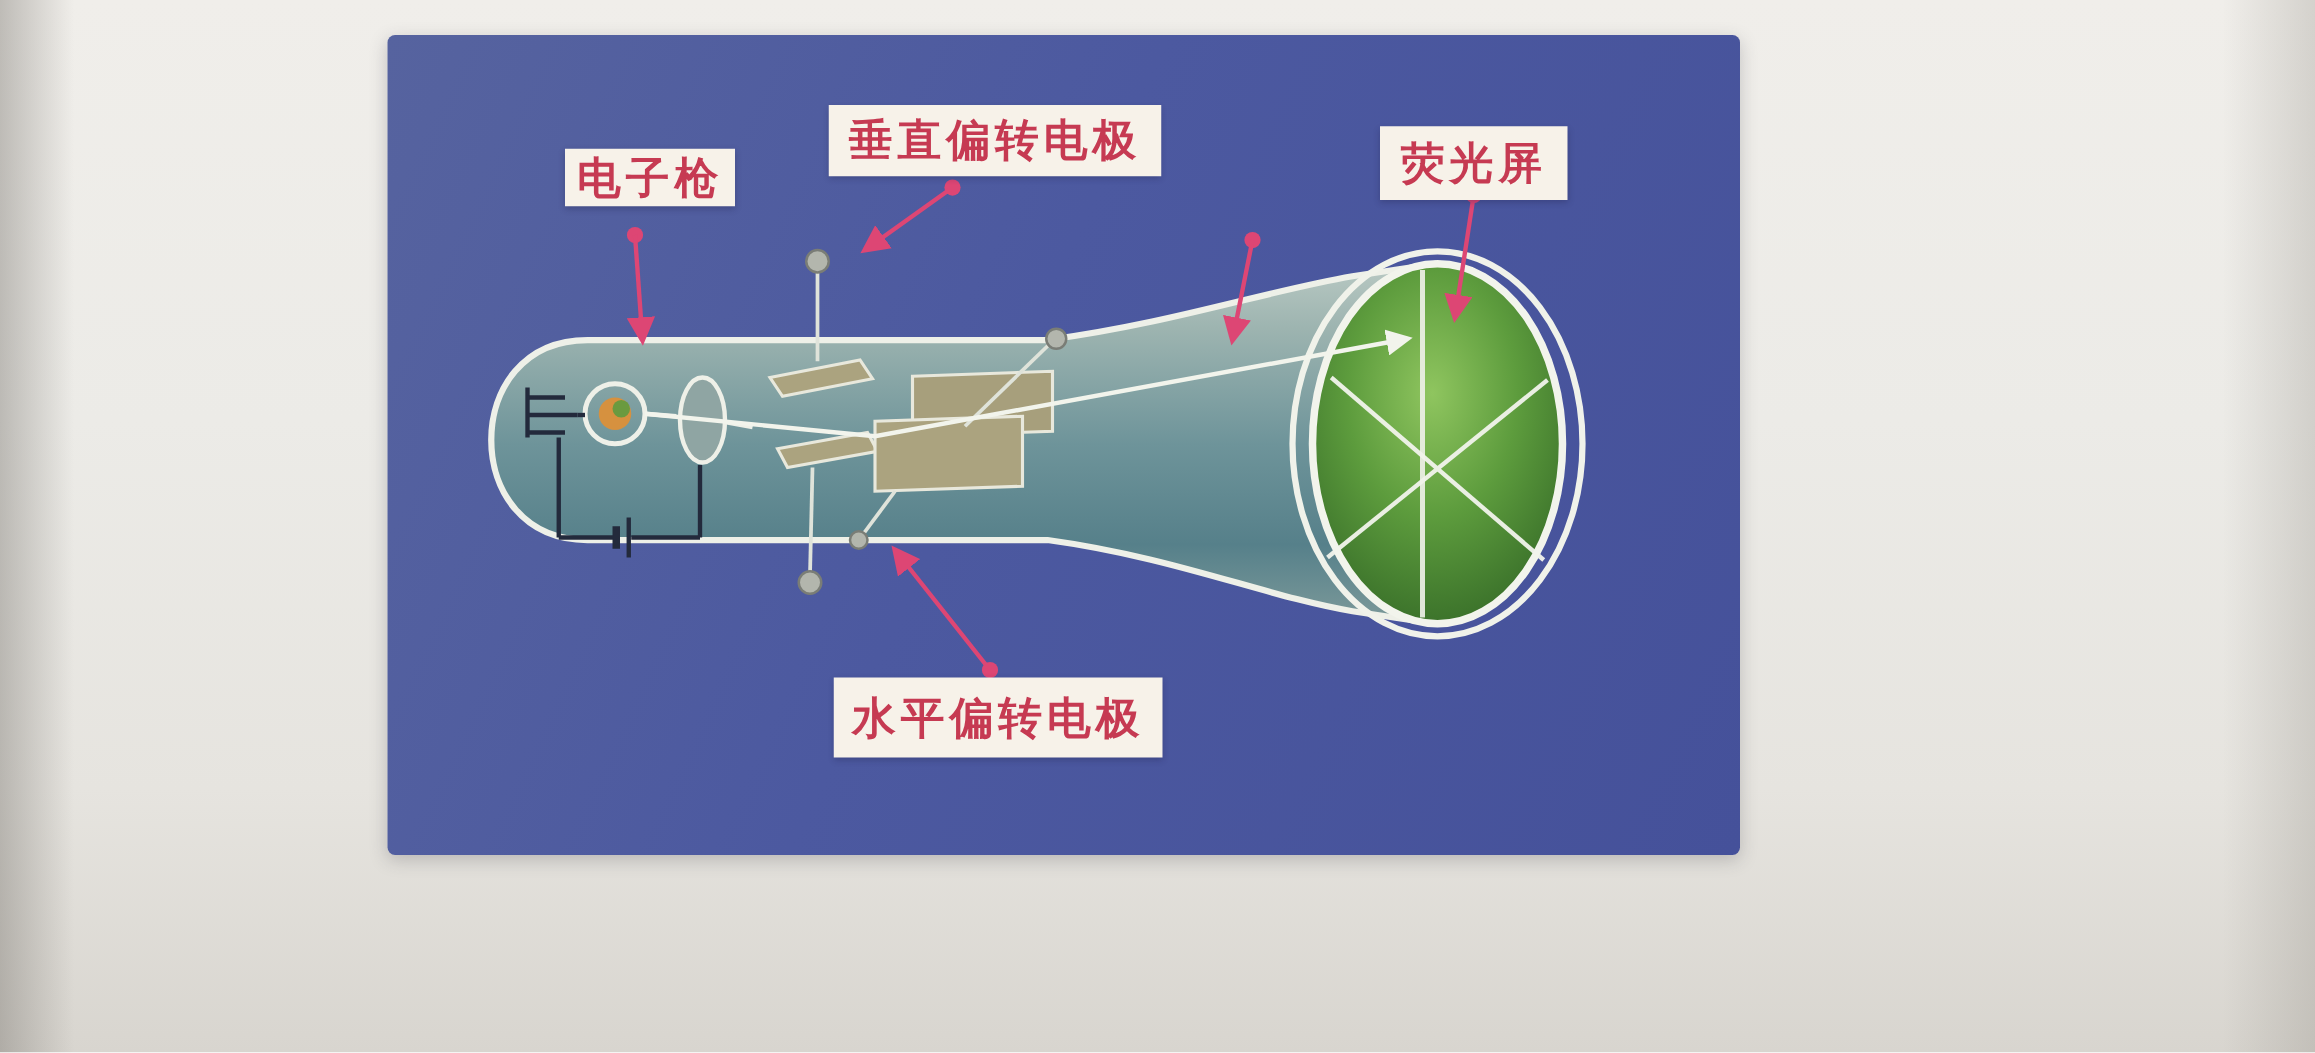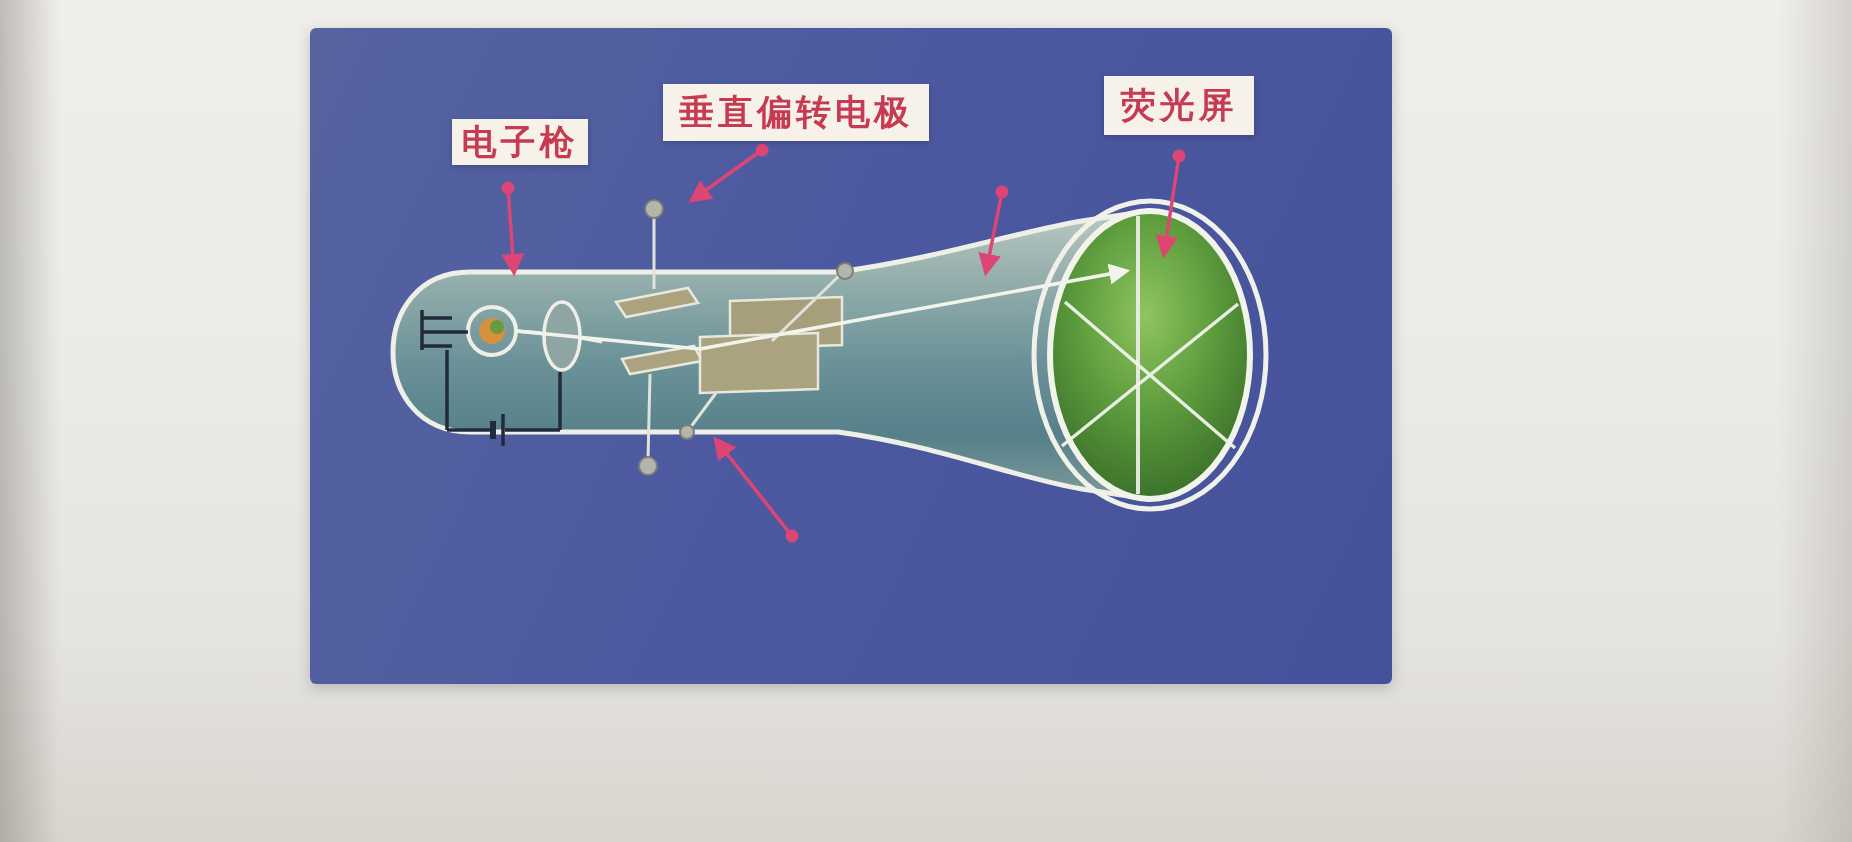--- a/index.html
+++ b/index.html
@@ -29,21 +29,21 @@
     display:flex;align-items:center;justify-content:center;
     font-family:"Liberation Serif","DejaVu Serif",serif;
     font-size:35px;font-weight:600;letter-spacing:4px;
     box-shadow:0 2px 5px rgba(30,30,70,.30);
     z-index:3;
     white-space:nowrap;
   }
   .lbl-gun      {left:452px;top:119px;width:136px;height:46px;}
   .lbl-vert     {left:663px;top:84px;width:266px;height:57px;}
   .lbl-beam     {left:934px;top:121px;width:147px;height:65px;}
-  .lbl-screen   {left:1104px;top:76px;width:150px;height:59px;}
+  .lbl-screen   {left:1104px;top:101px;width:150px;height:59px;}
   .lbl-horiz    {left:667px;top:542px;width:263px;height:64px;}
 </style>
 </head>
 <body>
 
 <div id="photo">
 
   <div id="panel"></div>
 
   <svg id="diagram-svg" viewBox="0 0 1852 842" xmlns="http://www.w3.org/2000/svg">
@@ -157,14 +157,17 @@
 
   <div class="label-box lbl-gun">
     <span>电子枪</span>
   </div>
   <div class="label-box lbl-vert">
     <span>垂直偏转电极</span>
   </div>
   <div class="label-box lbl-screen">
     <span>荧光屏</span>
   </div>
+  <div class="label-box lbl-horiz">
+    <span>水平偏转电极</span>
+  </div>
 
 </div>
 
 </body></html>

